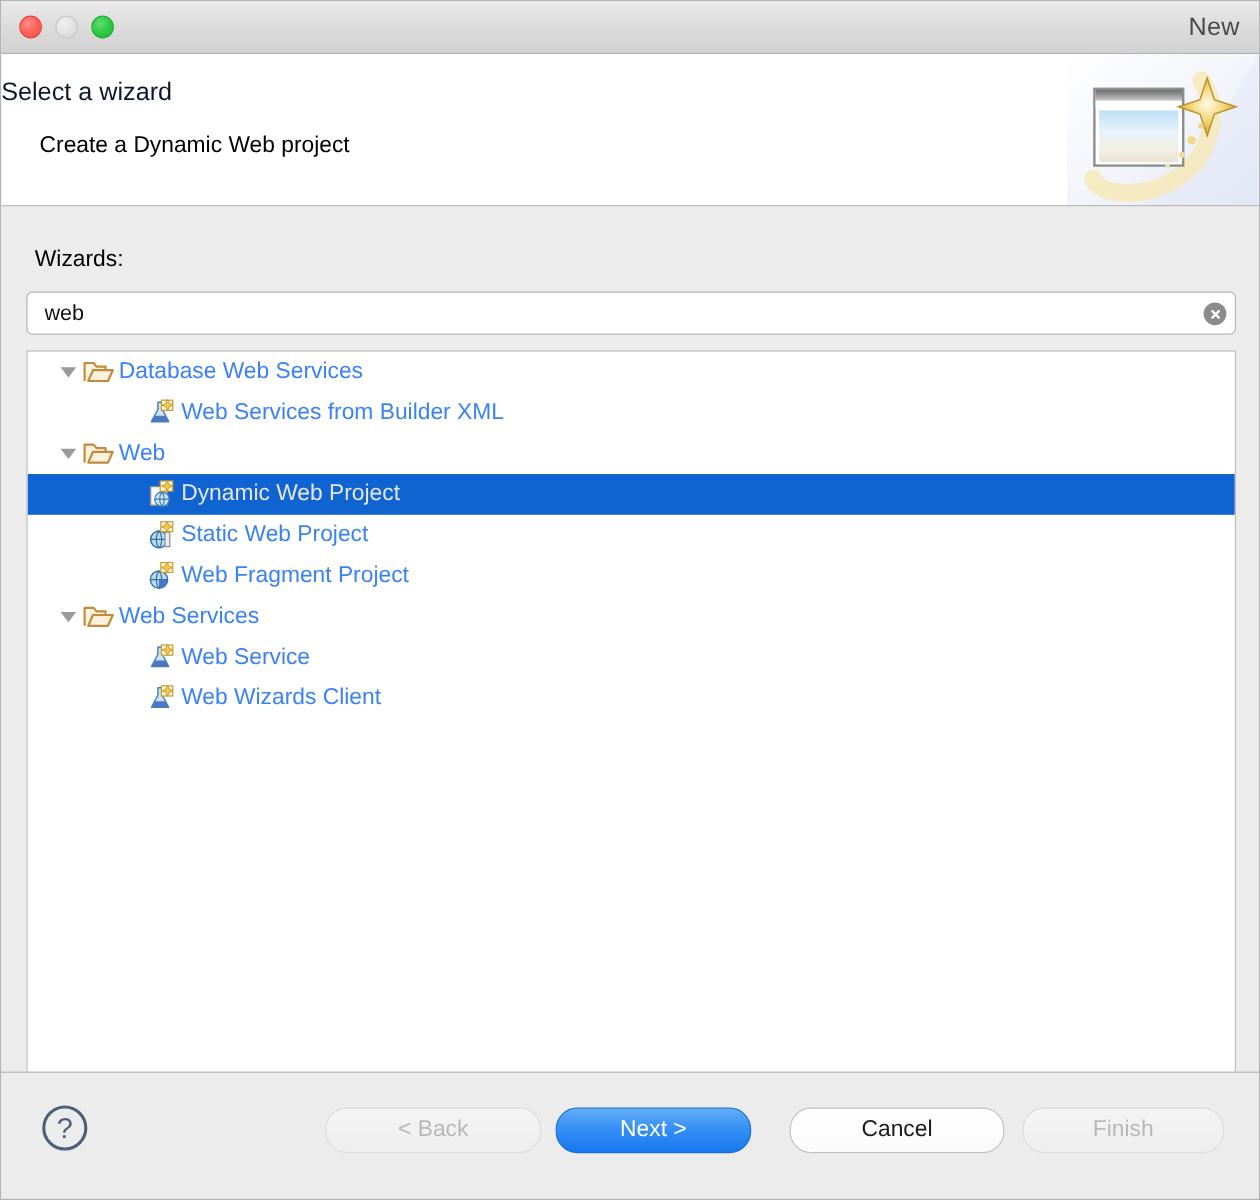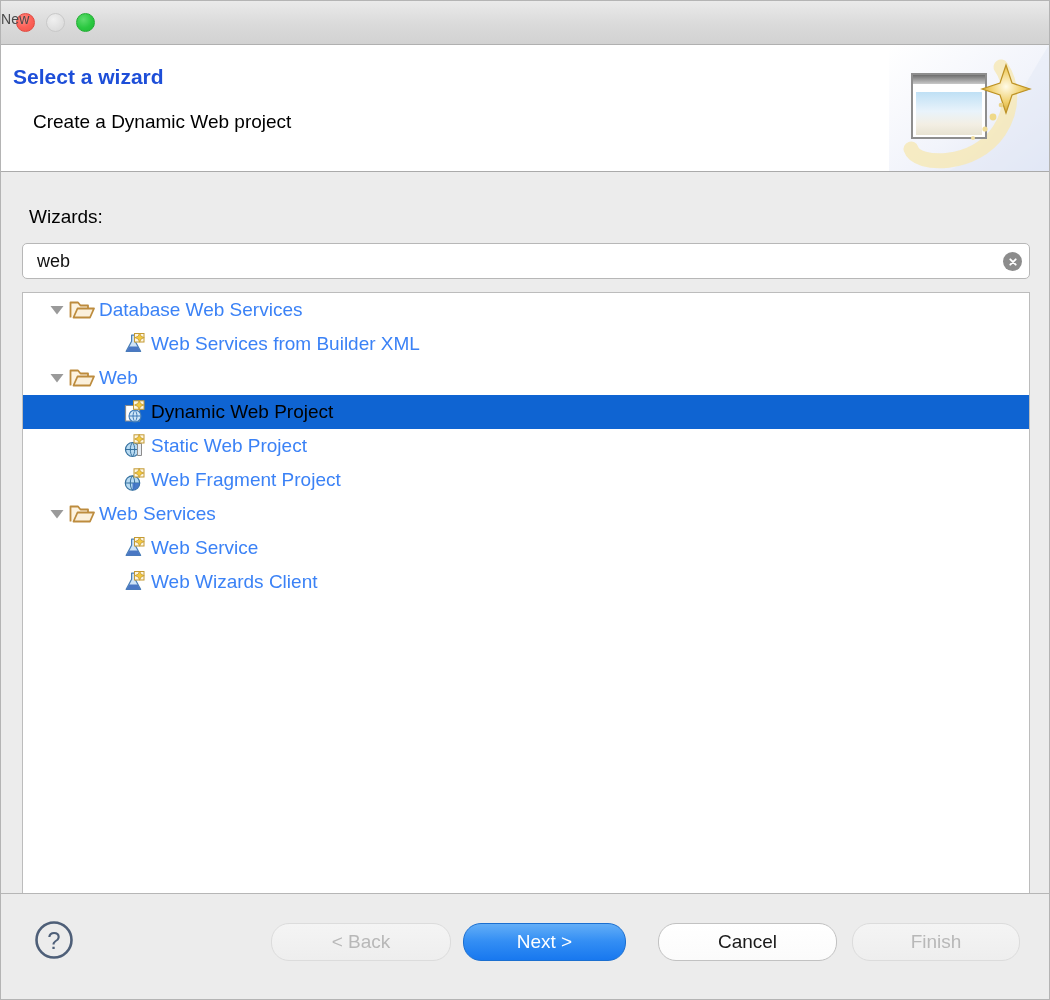--- a/index.html
+++ b/index.html
@@ -50,42 +50,42 @@
     background: radial-gradient(circle at 38% 32%, #f0f0f0 0%, #e0e0e0 60%, #d6d6d6 100%);
     border: 1px solid #c9c9c9;
   }
   .light.green {
     background: radial-gradient(circle at 38% 32%, #5edc6d 0%, #2ac840 55%, #1fb936 100%);
     border: 1px solid #22ad33;
   }
   #window-title {
     position: absolute;
     left: 0; right: 16px; top: 10px;
-    text-align: left;
-    font-size: 14px;
+    text-align: right;
+    font-size: 21px;
     color: #4a4a4a;
     letter-spacing: 0.2px;
   }
 
   
   #header {
     position: relative;
     height: 127px;
     background: #ffffff;
     border-bottom: 1px solid #aaaaaa;
     box-sizing: border-box;
     overflow: hidden;
   }
   #header-title {
     position: absolute;
-    left: 12px;
+    left: 0;
     top: 20px;
     font-size: 21px;
-    font-weight: bold;
-    color: #1d4ed8;
+    font-weight: normal;
+    color: #0f172a;
   }
   #header-desc {
     position: absolute;
     left: 32px;
     top: 66px;
     font-size: 19px;
     color: #000000;
   }
   #banner {
     position: absolute;
@@ -162,21 +162,21 @@
     position: relative;
     height: 34px;
     display: flex;
     align-items: center;
     font-size: 19px;
     color: #3b82f6;
     white-space: nowrap;
   }
   .tree-row.selected {
     background: #0f64d2;
-    color: #000000;
+    color: #e5e5e5;
     text-align: right;
   }
   .twisty {
     width: 24px;
     display: flex;
     align-items: center;
     justify-content: center;
     flex: 0 0 auto;
   }
   .row-icon {

